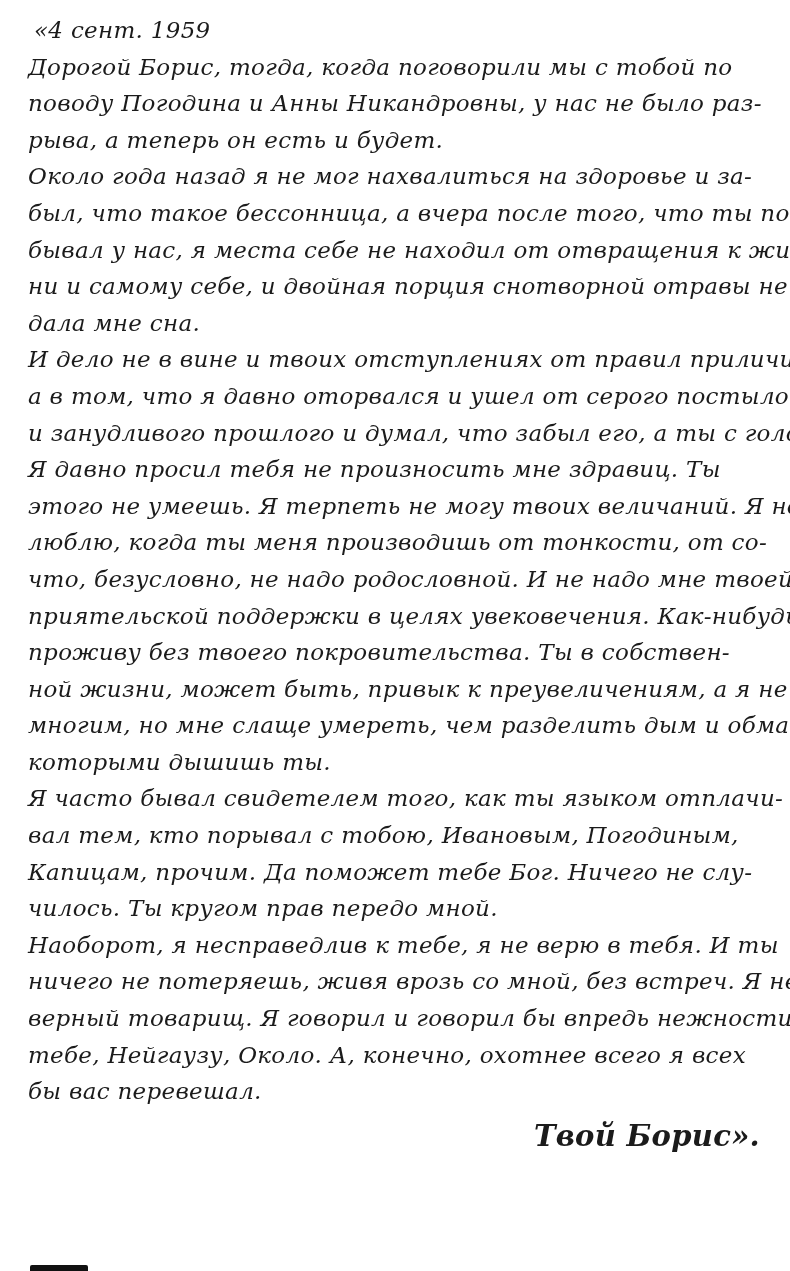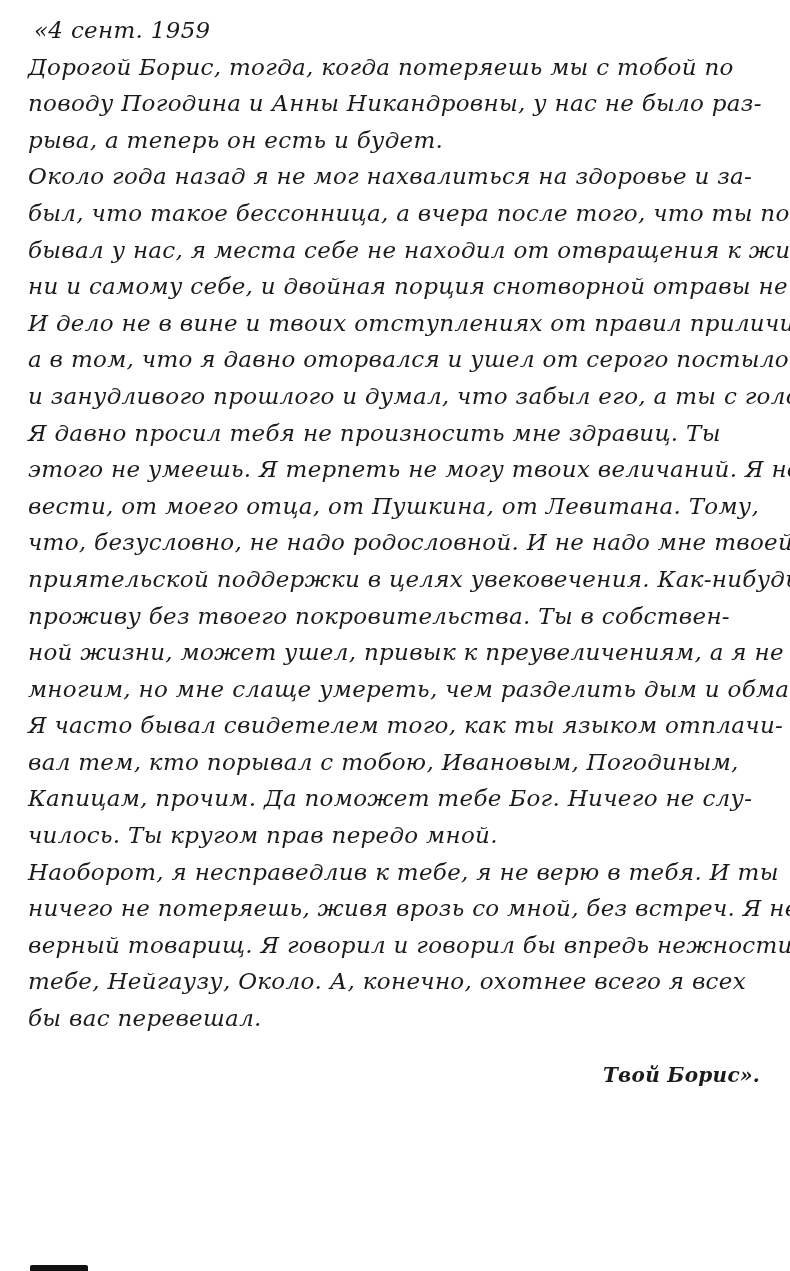--- a/index.html
+++ b/index.html
@@ -24,57 +24,59 @@
     line-height: 36.6px;
     letter-spacing: 0.3px;
     white-space: nowrap;
   }
   .date-line {
     padding-left: 6px;
   }
   .signature {
     text-align: right;
     font-weight: bold;
-    font-size: 20px;
-    margin-top: 20px;
+    font-size: 29px;
+    margin-top: 8px;
     padding-right: 6px;
   }
   .artifact {
     position: absolute;
     left: 30px;
     bottom: 0;
     width: 58px;
     height: 6px;
     background: #111111;
     border-radius: 2px 2px 0 0;
   }
 </style>
 </head>
 <body style="--paper: #ffffff; --ink: #1b1b1b;">
 
 <div class="letter">
   <div class="line date-line">«4 сент. 1959</div>
-  <div class="line">Дорогой Борис, тогда, когда потеряешь мы с тобой по</div>
+  <div class="line">Дорогой Борис, тогда, когда поговорили мы с тобой по</div>
   <div class="line">поводу Погодина и Анны Никандровны, у нас не было раз-</div>
   <div class="line">рыва, а теперь он есть и будет.</div>
   <div class="line">Около года назад я не мог нахвалиться на здоровье и за-</div>
   <div class="line">был, что такое бессонница, а вчера после того, что ты по-</div>
   <div class="line">бывал у нас, я места себе не находил от отвращения к жиз-</div>
   <div class="line">ни и самому себе, и двойная порция снотворной отравы не</div>
+  <div class="line">дала мне сна.</div>
   <div class="line">И дело не в вине и твоих отступлениях от правил приличия,</div>
   <div class="line">а в том, что я давно оторвался и ушел от серого постылого</div>
   <div class="line">и занудливого прошлого и думал, что забыл его, а ты с голо-</div>
   <div class="line">Я давно просил тебя не произносить мне здравиц. Ты</div>
   <div class="line">этого не умеешь. Я терпеть не могу твоих величаний. Я не</div>
-  <div class="line">вести, от моего отца, от Пушкина, от Левитана. Тому,</div>
+  <div class="line">люблю, когда ты меня производишь от тонкости, от со-</div>
   <div class="line">что, безусловно, не надо родословной. И не надо мне твоей</div>
   <div class="line">приятельской поддержки в целях увековечения. Как-нибудь</div>
   <div class="line">проживу без твоего покровительства. Ты в собствен-</div>
-  <div class="line">ной жизни, может ушел, привык к преувеличениям, а я не</div>
+  <div class="line">ной жизни, может быть, привык к преувеличениям, а я не</div>
   <div class="line">многим, но мне слаще умереть, чем разделить дым и обман,</div>
+  <div class="line">которыми дышишь ты.</div>
   <div class="line">Я часто бывал свидетелем того, как ты языком отплачи-</div>
   <div class="line">вал тем, кто порывал с тобою, Ивановым, Погодиным,</div>
   <div class="line">Капицам, прочим. Да поможет тебе Бог. Ничего не слу-</div>
   <div class="line">чилось. Ты кругом прав передо мной.</div>
   <div class="line">Наоборот, я несправедлив к тебе, я не верю в тебя. И ты</div>
   <div class="line">ничего не потеряешь, живя врозь со мной, без встреч. Я не-</div>
   <div class="line">верный товарищ. Я говорил и говорил бы впредь нежности</div>
   <div class="line">тебе, Нейгаузу, Около. А, конечно, охотнее всего я всех</div>
   <div class="line">бы вас перевешал.</div>
   <div class="line signature">Твой Борис».</div>

